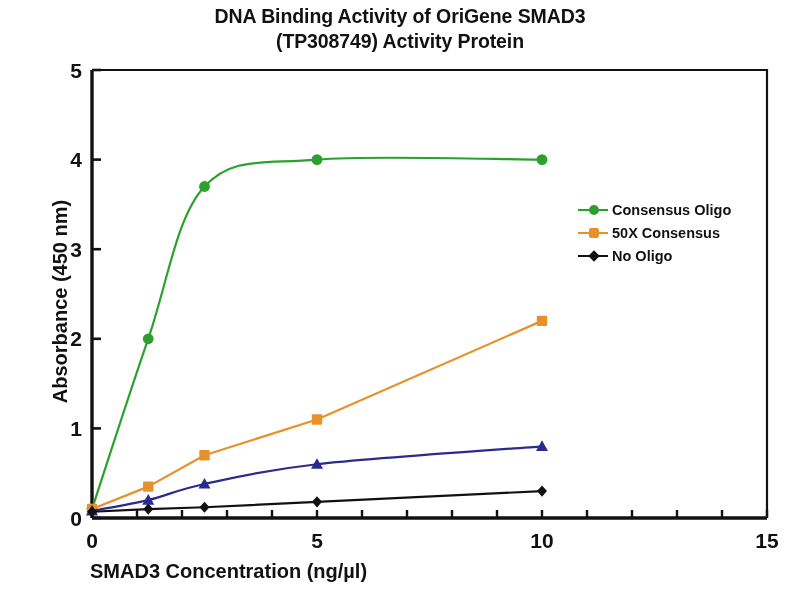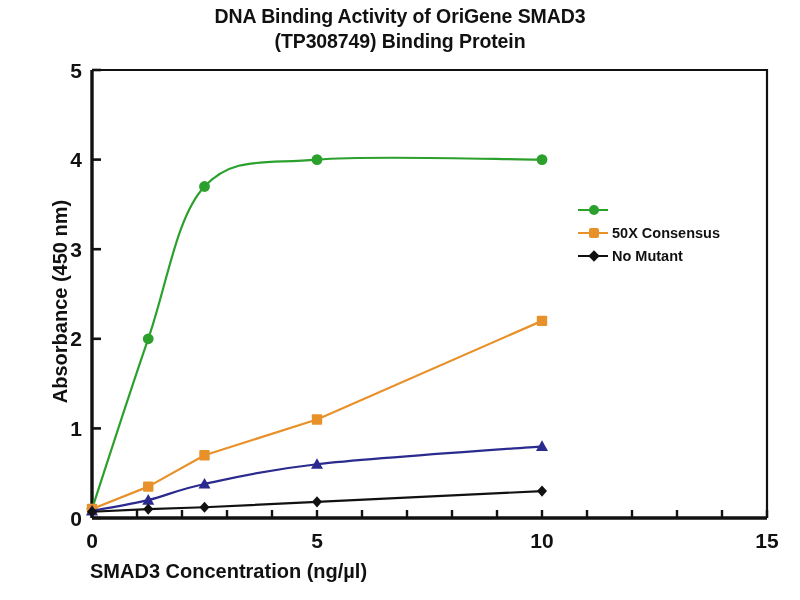--- a/index.html
+++ b/index.html
@@ -98,21 +98,21 @@
     fill: #111;
   }
 </style>
 </head>
 <body>
 
 <div id="figure">
 
   <div class="chart-title">
     <div>DNA Binding Activity of OriGene SMAD3</div>
-    <div>(TP308749) Binding Protein</div>
+    <div>(TP308749) Activity Protein</div>
   </div>
 
   <svg id="plot" width="800" height="600">
     <g id="axes-group">
         <path d="M 92 70 L 767 70 L 767 518" fill="none" stroke="#111" stroke-width="2.2"></path>
         <line x1="92" y1="70" x2="92" y2="518" stroke="#111" stroke-width="3.4"></line>
         <line x1="92" y1="518" x2="767" y2="518" stroke="#111" stroke-width="3.4"></line>
         <line x1="92" y1="518" x2="101" y2="518" stroke="#111" stroke-width="2.6"></line>
         <text x="82" y="525.5" text-anchor="end" class="tick-text">0</text>
         <line x1="92" y1="428.4" x2="101" y2="428.4" stroke="#111" stroke-width="2.6"></line>
@@ -184,30 +184,31 @@
 
   <div class="axis-label-x">SMAD3 Concentration (ng/µl)</div>
   <div class="axis-label-y">Absorbance (450 nm)</div>
 
   <div class="legend">
     <div class="legend-row">
       <span class="legend-marker">
         <span class="lm-line" style="background:#2ca02c"></span>
         <span class="lm-sym" style="background:#2ca02c;border-radius:50%"></span>
       </span>
+      <span class="legend-text">Consensus Oligo</span>
     </div>
     <div class="legend-row">
       <span class="legend-marker">
         <span class="lm-line" style="background:#e8912a"></span>
         <span class="lm-sym" style="background:#e8912a;border-radius:2px"></span>
       </span>
       <span class="legend-text">50X Consensus</span>
     </div>
     <div class="legend-row">
       <span class="legend-marker">
         <span class="lm-line" style="background:#111111"></span>
         <span class="lm-sym" style="background:#111111;left:12px;top:4px;width:8px;height:8px;transform:rotate(45deg)"></span>
       </span>
-      <span class="legend-text">No Mutant</span>
+      <span class="legend-text">No Oligo</span>
     </div>
   </div>
 
 </div>
 
 </body></html>

